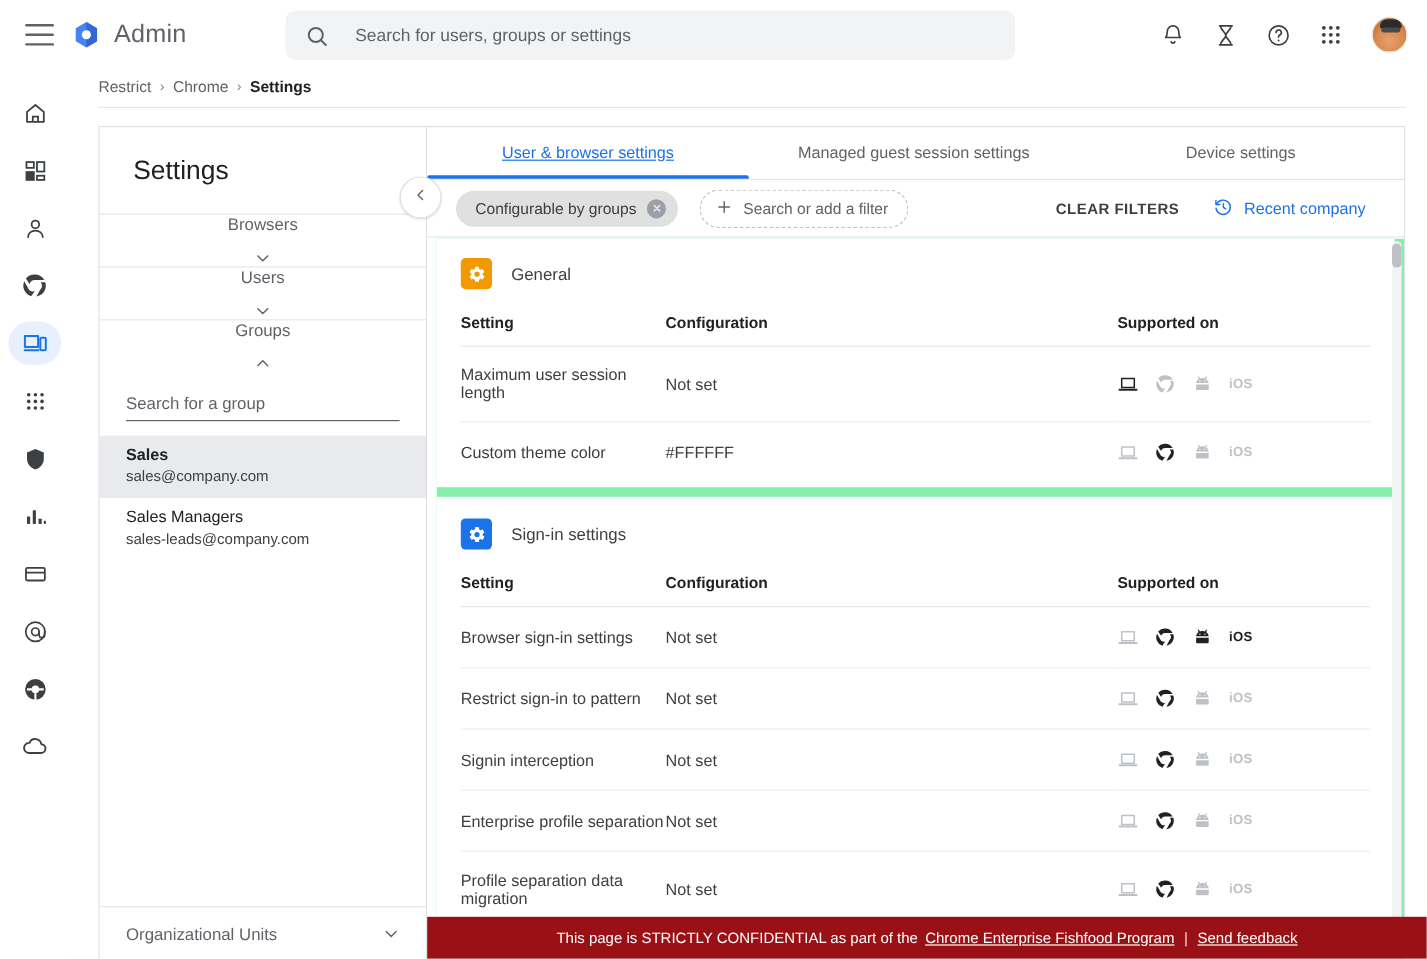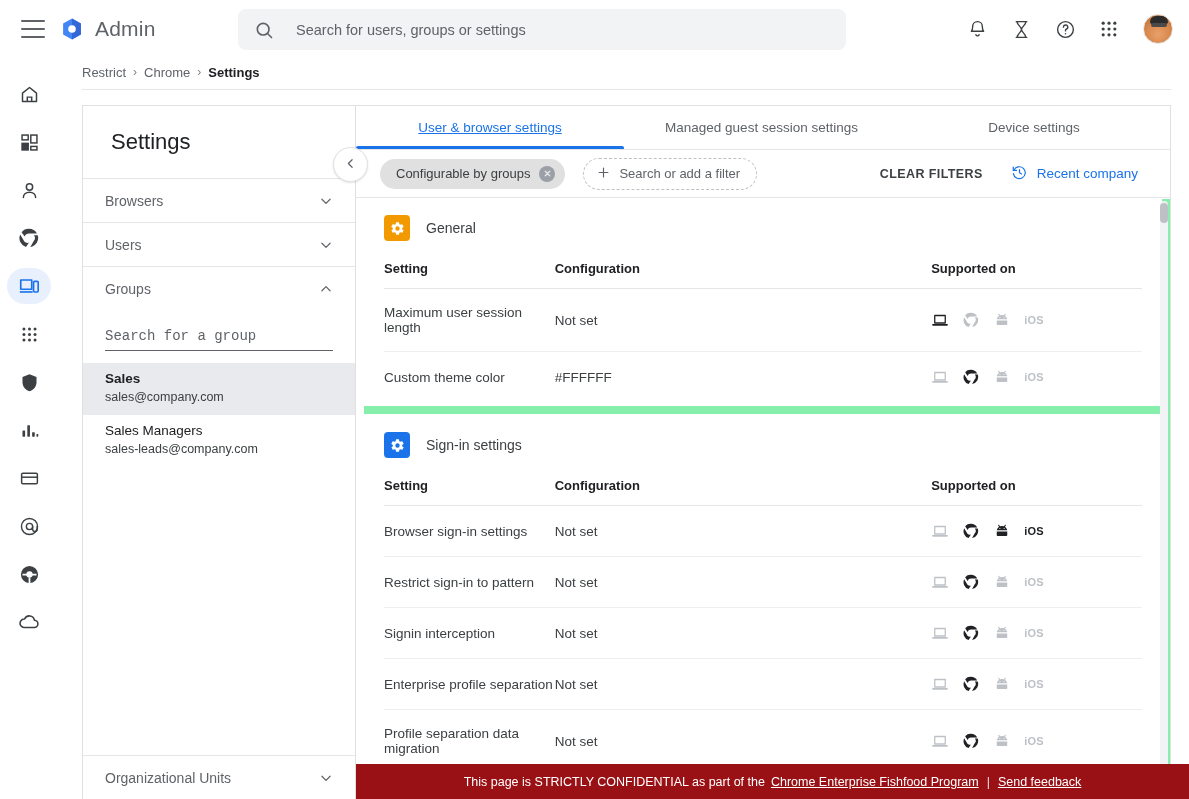--- a/index.html
+++ b/index.html
@@ -91,29 +91,29 @@
     position: absolute; left: 82px; top: 105px; width: 274px; height: 694px;
     background: #fff; border: 1px solid #e0e0e0; border-bottom: none;
   }
   .lp-title {
     height: 72px; display: flex; align-items: center; padding-left: 28px;
     font-size: 22px; color: #202124;
   }
   .lp-sec {
     border-top: 1px solid #e4e6e8;
     display: flex; align-items: center; justify-content: space-between;
-    padding: 0 22px 0 22px; height: 44px; cursor: pointer;
+    padding: 0 22px 0 22px; height: 44px; cursor: pointer; flex-direction: column;
   }
   .lp-sec .lbl { font-size: 14px; color: #5f6368; }
   .chev { width: 14px; height: 14px; display: flex; align-items: center; justify-content: center; }
 
   .groupbody { padding: 14px 22px 0 22px; }
   .grp-search {
     width: 228px; border: none; border-bottom: 1px solid #5f6368; outline: none;
-    font-family: Liberation Mono, monospace; font-size: 14px; color: #3c4043;
+    font-family: Liberation Sans, sans-serif; font-size: 14px; color: #3c4043;
     padding: 4px 0 6px 0; background: transparent;
   }
   .grp-search::placeholder { color: #5f6368; }
   .grp-list { margin-top: 12px; }
   .grp-item { padding: 7px 0 9px 0; cursor: pointer; }
   .grp-item.sel { background: #e8eaed; margin: 0 -22px; padding-left: 22px; padding-right: 22px; }
   .grp-name { font-size: 13.5px; color: #202124; line-height: 18px; }
   .grp-item.sel .grp-name { font-weight: bold; }
   .grp-mail { font-size: 12.5px; color: #3c4043; line-height: 18px; }
 

